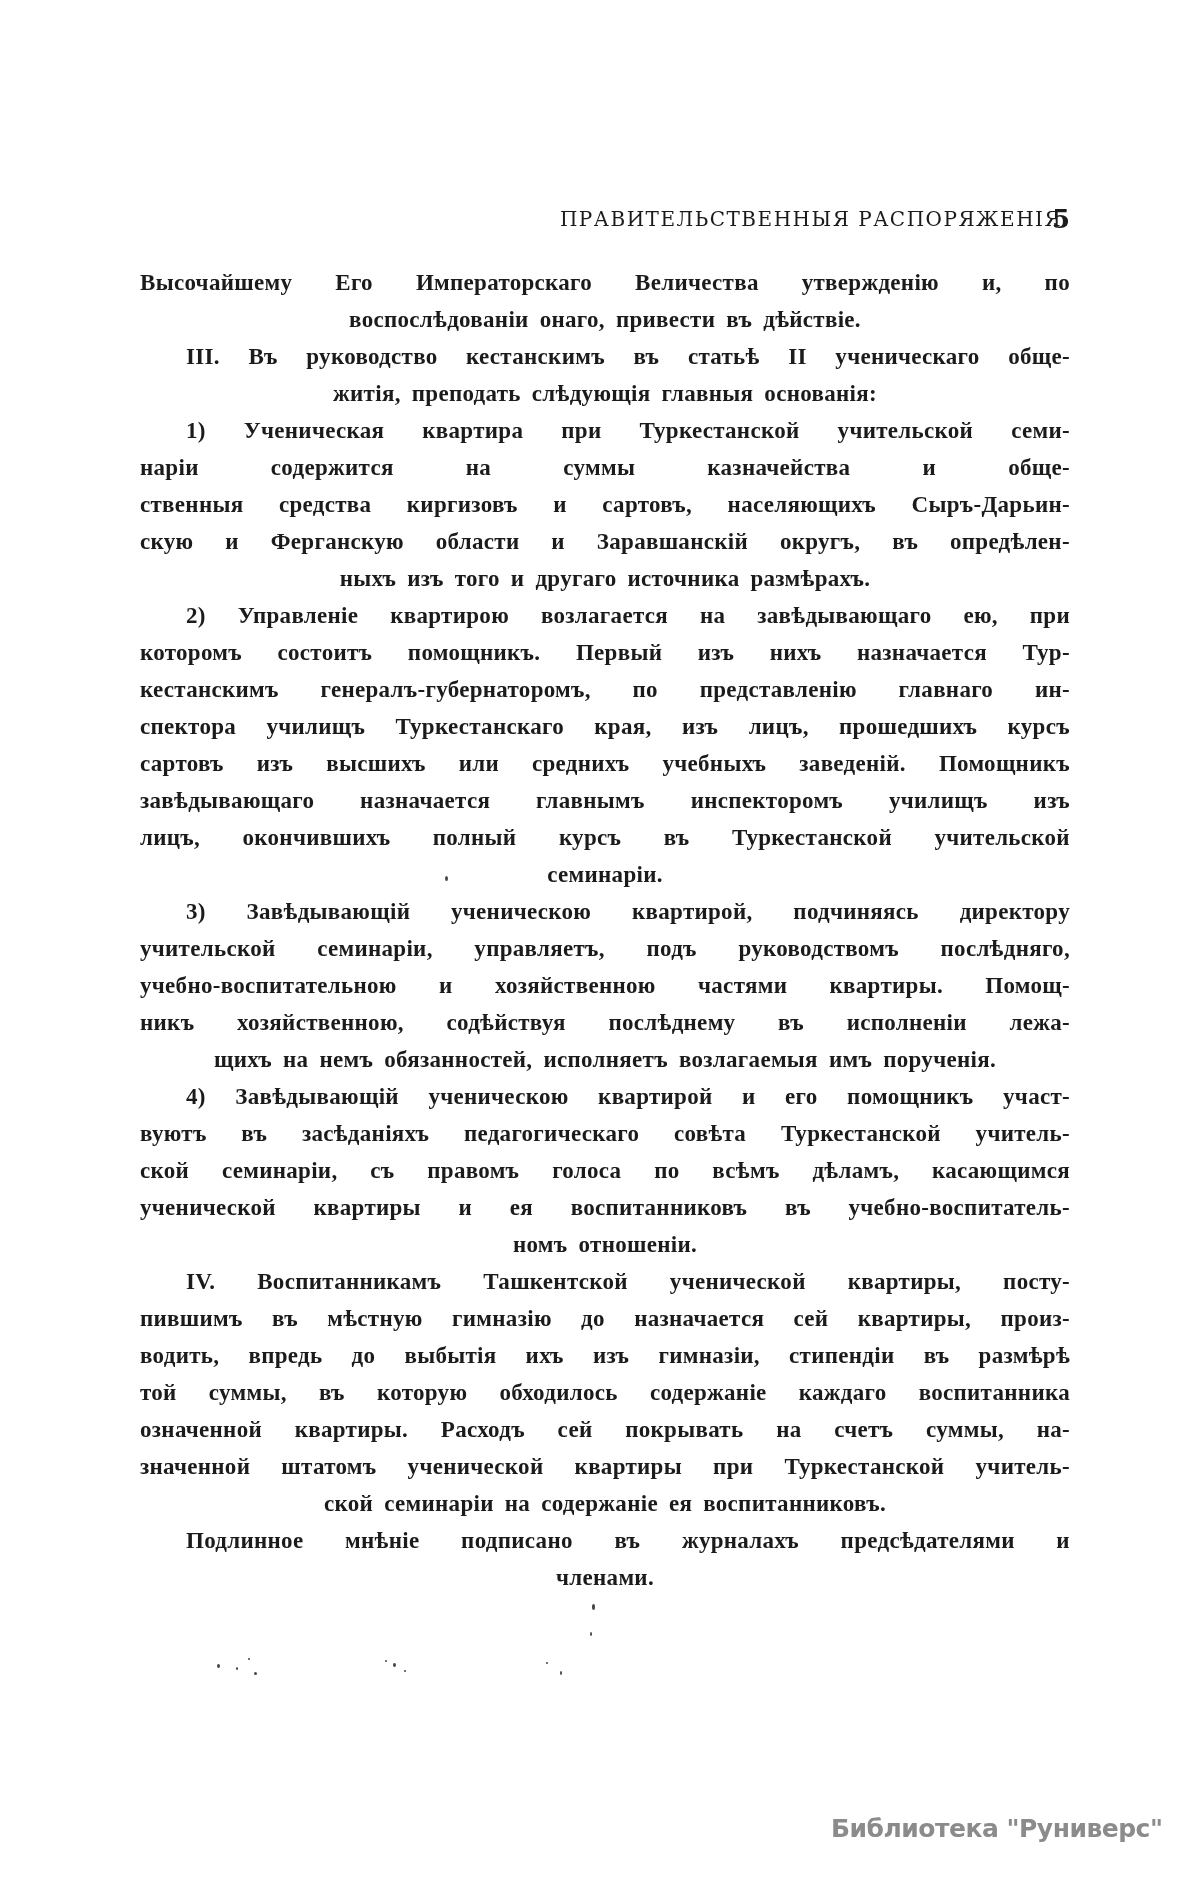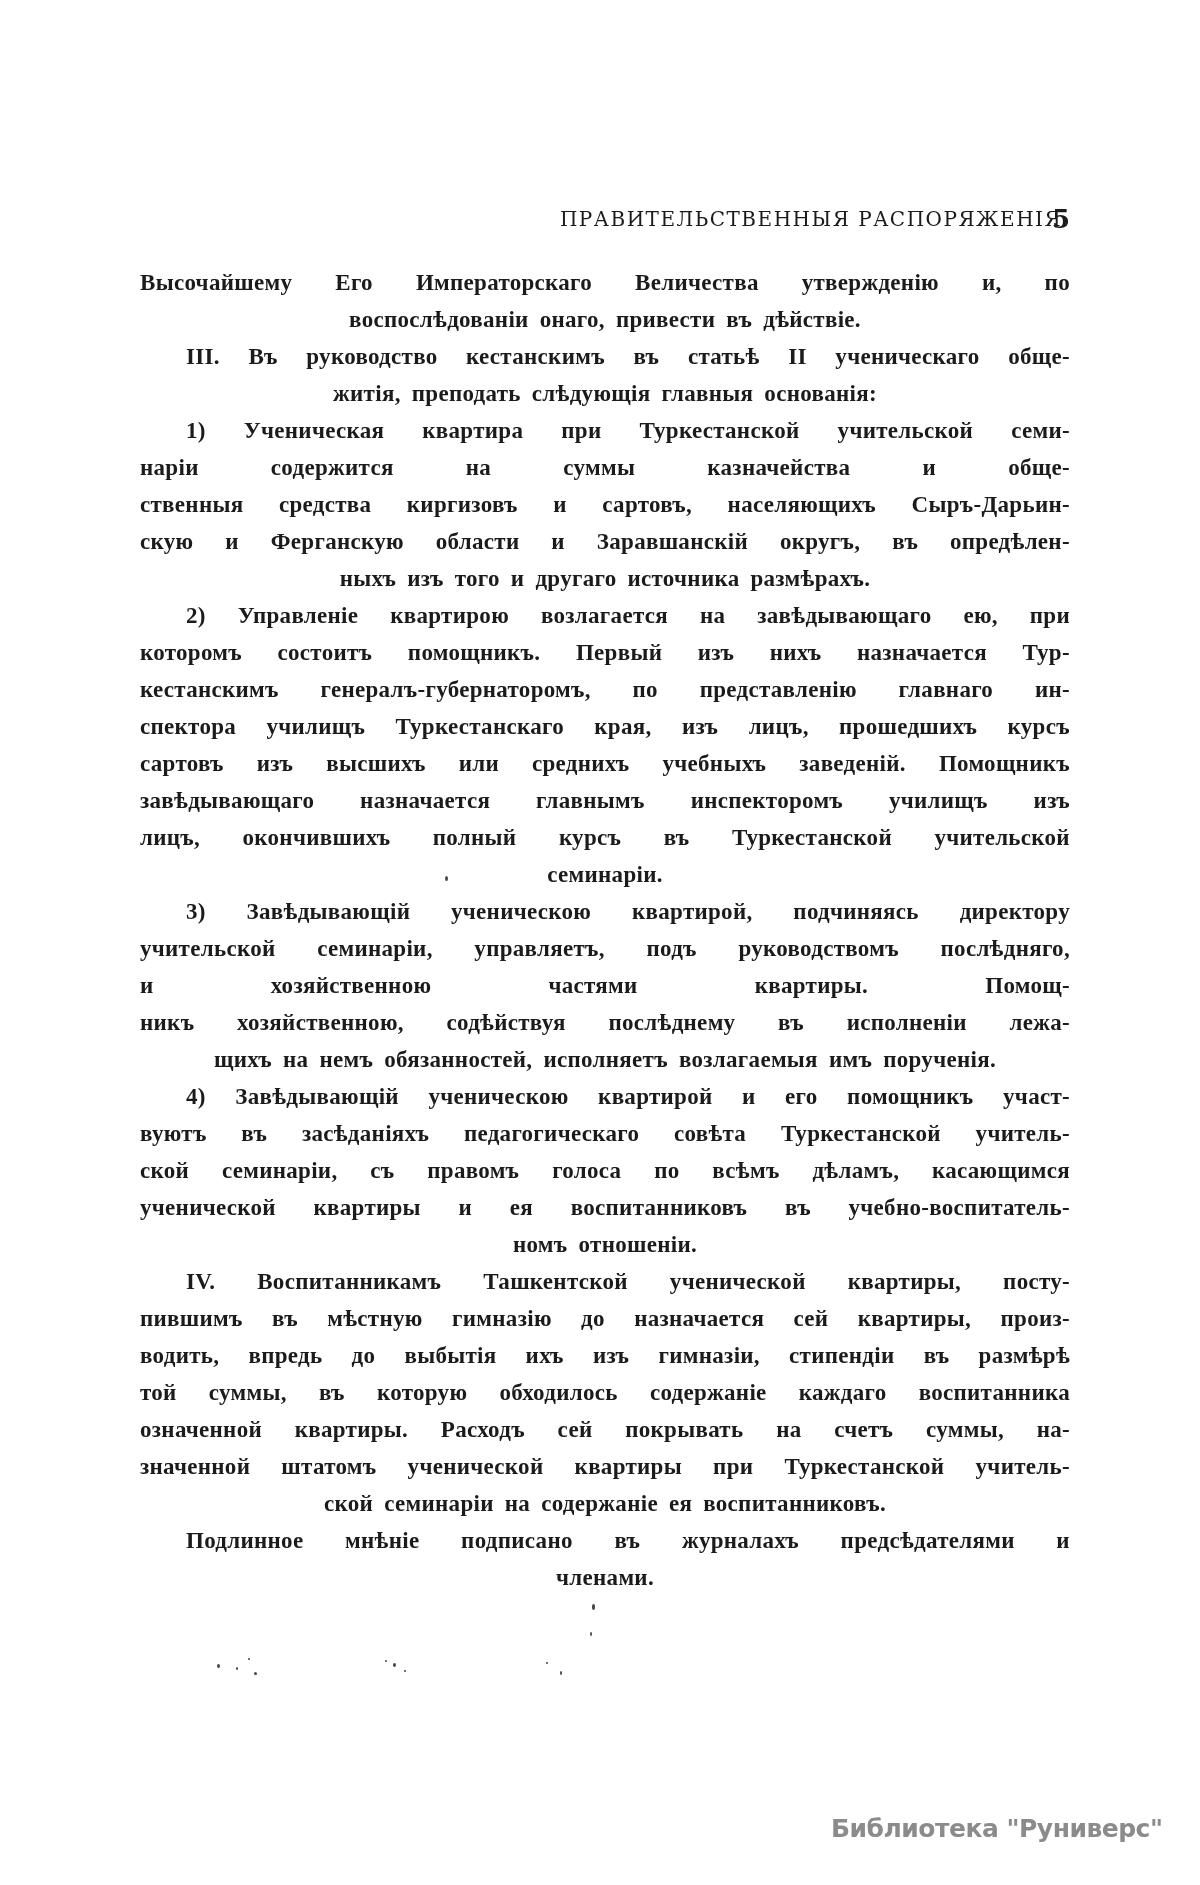--- a/index.html
+++ b/index.html
@@ -191,20 +191,21 @@
       </div>
       <div class="line justify">
         <span>учительской</span>
         <span>семинаріи,</span>
         <span>управляетъ,</span>
         <span>подъ</span>
         <span>руководствомъ</span>
         <span>послѣдняго,</span>
       </div>
       <div class="line justify">
+        <span>учебно-воспитательною</span>
         <span>и</span>
         <span>хозяйственною</span>
         <span>частями</span>
         <span>квартиры.</span>
         <span>Помощ-</span>
       </div>
       <div class="line justify">
         <span>никъ</span>
         <span>хозяйственною,</span>
         <span>содѣйствуя</span>

